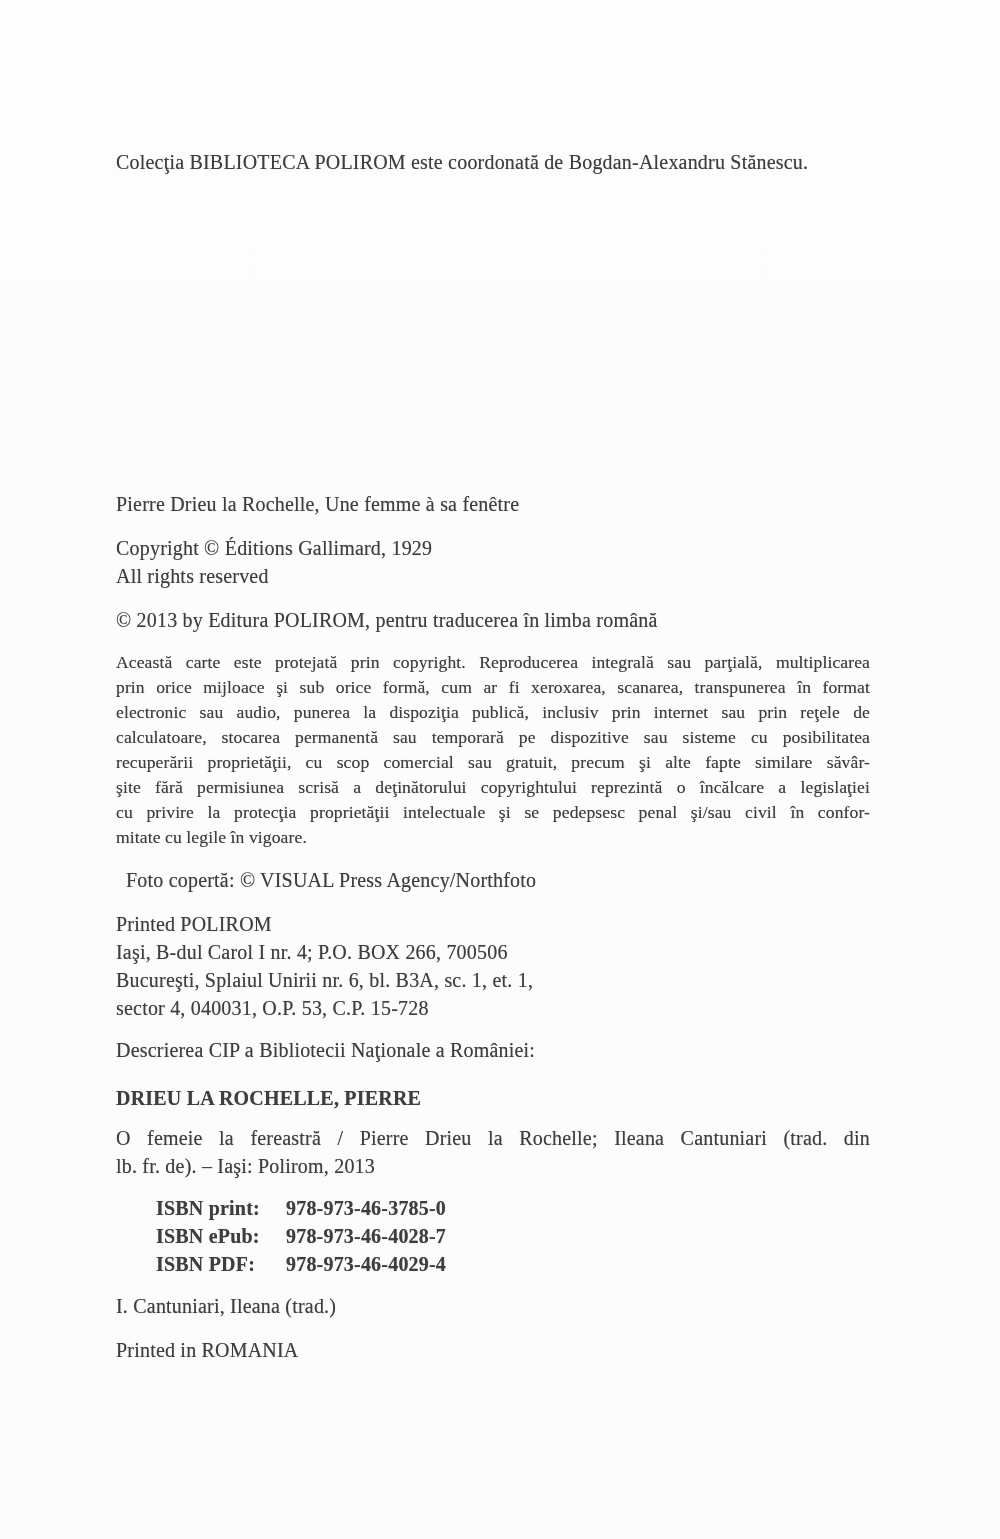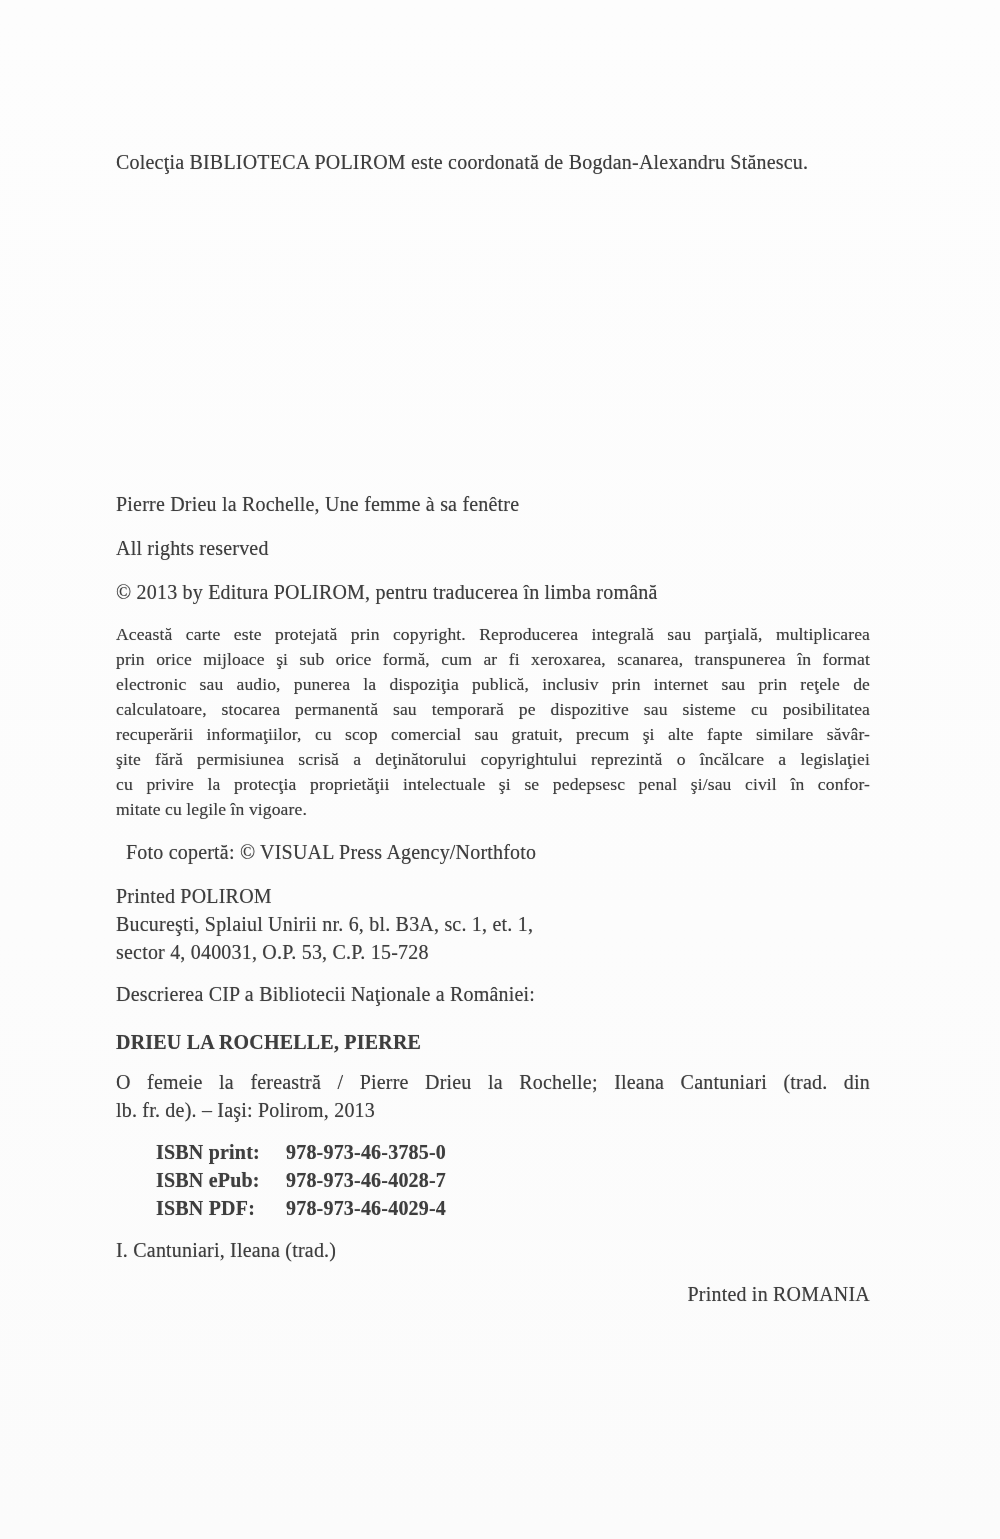--- a/index.html
+++ b/index.html
@@ -65,56 +65,58 @@
     margin-top: 14px;
     padding-left: 40px;
     font-weight: bold;
   }
   .isbn-label {
     display: inline-block;
     width: 130px;
   }
   .block-translator { margin-top: 14px; }
   .block-udc        { margin-top: 17px; }
-  .block-printed    { margin-top: 16px; text-align: right; }
+  .block-printed    { margin-top: 16px; }
 </style>
 </head>
 <body>
 
 <div class="page">
   <div class="content">
 
     <div class="line block-collection">Colecţia BIBLIOTECA POLIROM este coordonată de Bogdan-Alexandru Stănescu.</div>
 
     <div class="line block-author">
       <span>Pierre Drieu la Rochelle, </span><span class="it">Une femme à sa fenêtre</span>
     </div>
 
     <div class="block-copyright">
+      <div class="line">Copyright © Éditions Gallimard, 1929</div>
       <div class="line">All rights reserved</div>
     </div>
 
     <div class="line block-transcopy">© 2013 by Editura POLIROM, pentru traducerea în limba română</div>
 
     <div class="legal">
       <div class="jline">Această carte este protejată prin copyright. Reproducerea integrală sau parţială, multiplicarea</div>
       <div class="jline">prin orice mijloace şi sub orice formă, cum ar fi xeroxarea, scanarea, transpunerea în format</div>
       <div class="jline">electronic sau audio, punerea la dispoziţia publică, inclusiv prin internet sau prin reţele de</div>
       <div class="jline">calculatoare, stocarea permanentă sau temporară pe dispozitive sau sisteme cu posibilitatea</div>
-      <div class="jline">recuperării informaţiilor, cu scop comercial sau gratuit, precum şi alte fapte similare săvâr-</div>
+      <div class="jline">recuperării proprietăţii, cu scop comercial sau gratuit, precum şi alte fapte similare săvâr-</div>
       <div class="jline">şite fără permisiunea scrisă a deţinătorului copyrightului reprezintă o încălcare a legislaţiei</div>
       <div class="jline">cu privire la protecţia proprietăţii intelectuale şi se pedepsesc penal şi/sau civil în confor-</div>
       <div class="jline last">mitate cu legile în vigoare.</div>
     </div>
 
     <div class="line block-foto">Foto copertă: © VISUAL Press Agency/Northfoto</div>
 
 
     <div class="block-publisher">
       <div class="line">Printed POLIROM</div>
+      <div class="line">Iaşi, B-dul Carol I nr. 4; P.O. BOX 266, 700506</div>
       <div class="line">Bucureşti, Splaiul Unirii nr. 6, bl. B3A, sc. 1, et. 1,</div>
       <div class="line">sector 4, 040031, O.P. 53, C.P. 15-728</div>
     </div>
 
     <div class="line block-ciphead">Descrierea CIP a Bibliotecii Naţionale a României:</div>
 
     <div class="line bold block-cipauthor">DRIEU LA ROCHELLE, PIERRE</div>
 
     <div class="block-ciptitle">
       <div class="line ciptitle-l1">

